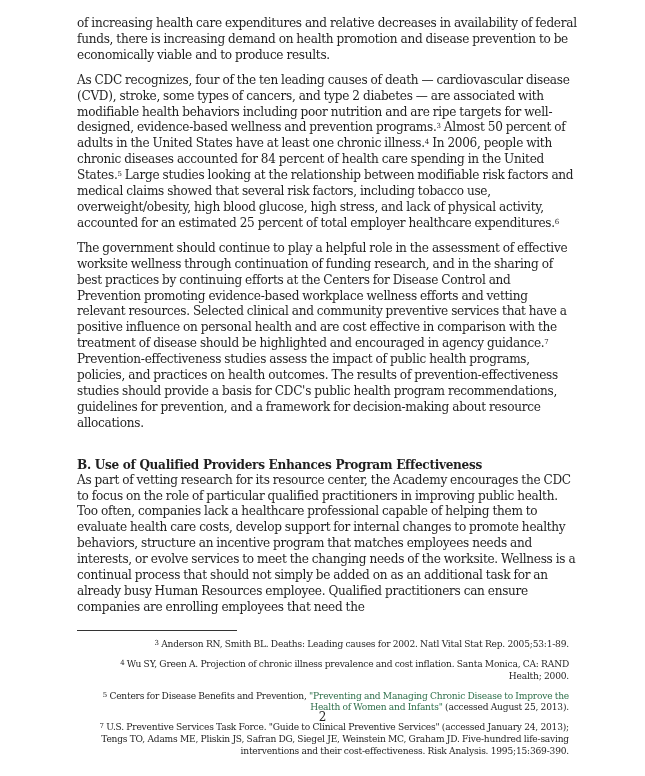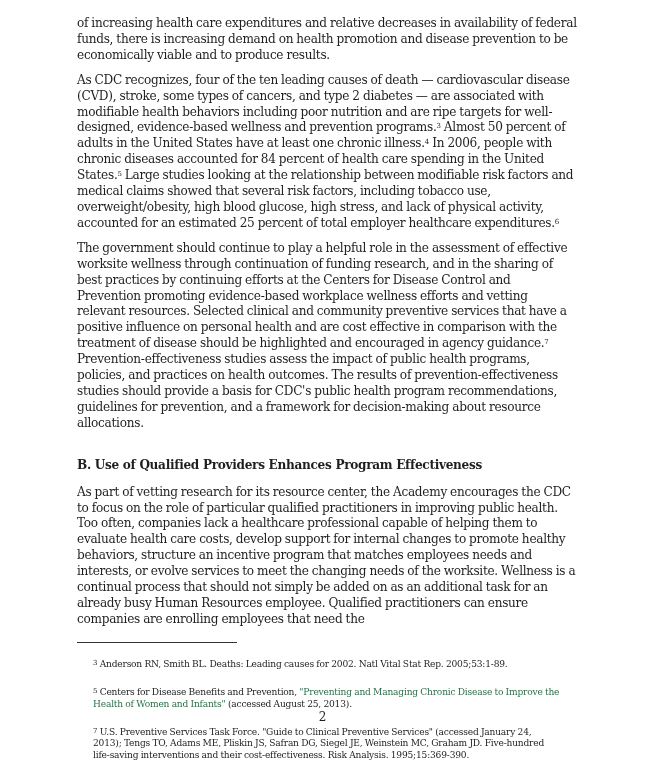--- a/index.html
+++ b/index.html
@@ -31,35 +31,36 @@
     .para sup, .fn sup {
       font-size: 7px;
       vertical-align: top;
       position: relative;
       top: -1px;
     }
     .heading {
       font-weight: bold;
       font-size: 12.1px;
       line-height: 16px;
-      margin: 25px 0 12px 0;
+      margin: 25px 0 0 0;
       letter-spacing: -0.3px;
     }
     .rule {
       width: 160px;
       height: 1px;
       background: #333;
       margin: 14px 0 6px 0;
     }
     .fn {
       font-size: 9.1px;
       line-height: 11.9px;
-      margin: 16px;
+      margin: 8px;
       letter-spacing: -0.2px;
       word-spacing: -0.3px;
+      text-align: right;
     }
     .link {
       color: #2e6f4a;
     }
     .page-num {
       position: absolute;
       left: 0;
       width: 645px;
       top: 710px;
       text-align: center;
@@ -90,20 +91,23 @@
     <span>As part of vetting research for its resource center, the Academy encourages the CDC to focus on the role of particular qualified practitioners in improving public health.  Too often, companies lack a healthcare professional capable of helping them to evaluate health care costs, develop support for internal changes to promote healthy behaviors, structure an incentive program that matches employees needs and interests, or evolve services to meet the changing needs of the worksite.  Wellness is a continual process that should not simply be added on as an additional task for an already busy Human Resources employee. Qualified practitioners can ensure companies are enrolling employees that need the</span>
   </p>
 
   <div class="rule"></div>
 
   <div>
     <p class="fn">
       <sup>3</sup><span> Anderson RN, Smith BL. Deaths: Leading causes for 2002. Natl Vital Stat Rep. 2005;53:1-89.</span>
     </p>
     <p class="fn">
+      <sup>4</sup><span> Wu SY, Green A. Projection of chronic illness prevalence and cost inflation. Santa Monica, CA: RAND Health; 2000.</span>
+    </p>
+    <p class="fn">
       <sup>5</sup><span> Centers for Disease Benefits and Prevention, </span><span class="link">"Preventing and Managing Chronic Disease to Improve the Health of Women and Infants"</span><span> (accessed August 25, 2013).</span>
     </p>
     <p class="fn">
       <sup>7</sup><span> U.S. Preventive Services Task Force. "Guide to Clinical Preventive Services" (accessed January 24, 2013); Tengs TO, Adams ME, Pliskin JS, Safran DG, Siegel JE, Weinstein MC, Graham JD. Five-hundred life-saving interventions and their cost-effectiveness. Risk Analysis. 1995;15:369-390.</span>
     </p>
   </div>
 </div>
 
 <div class="page-num">2</div>
 

